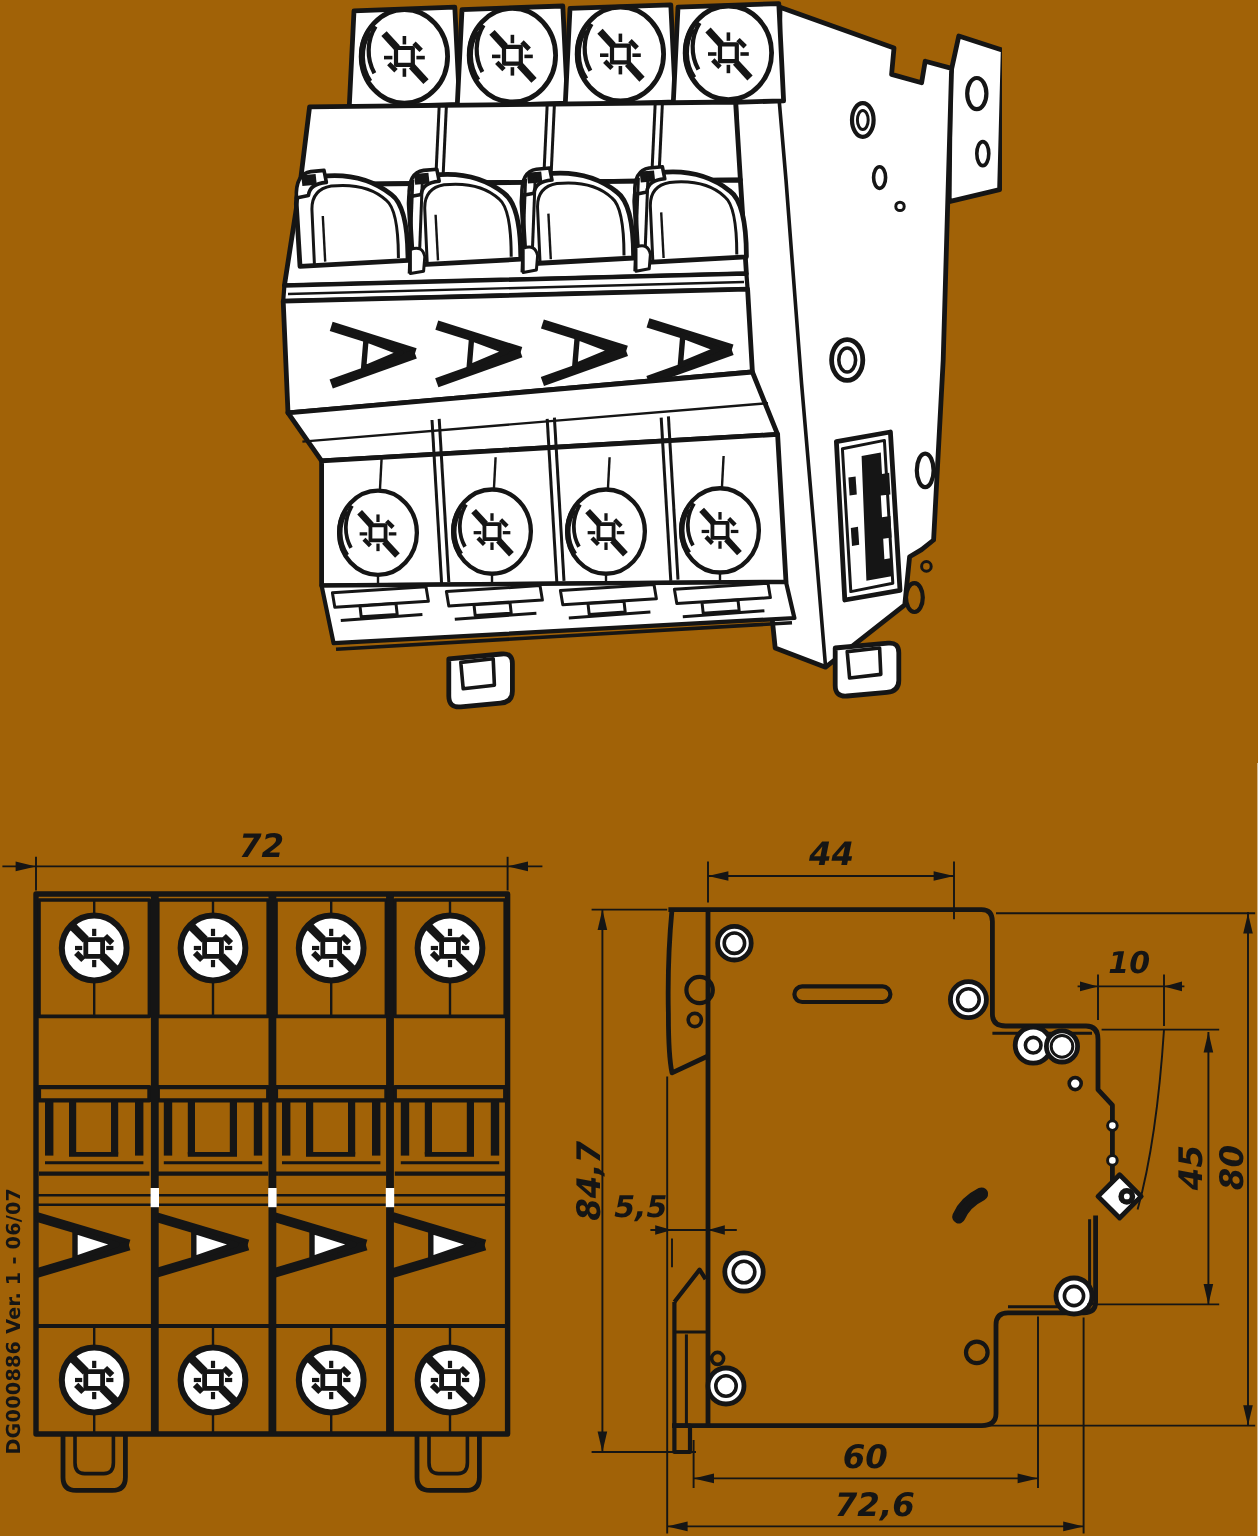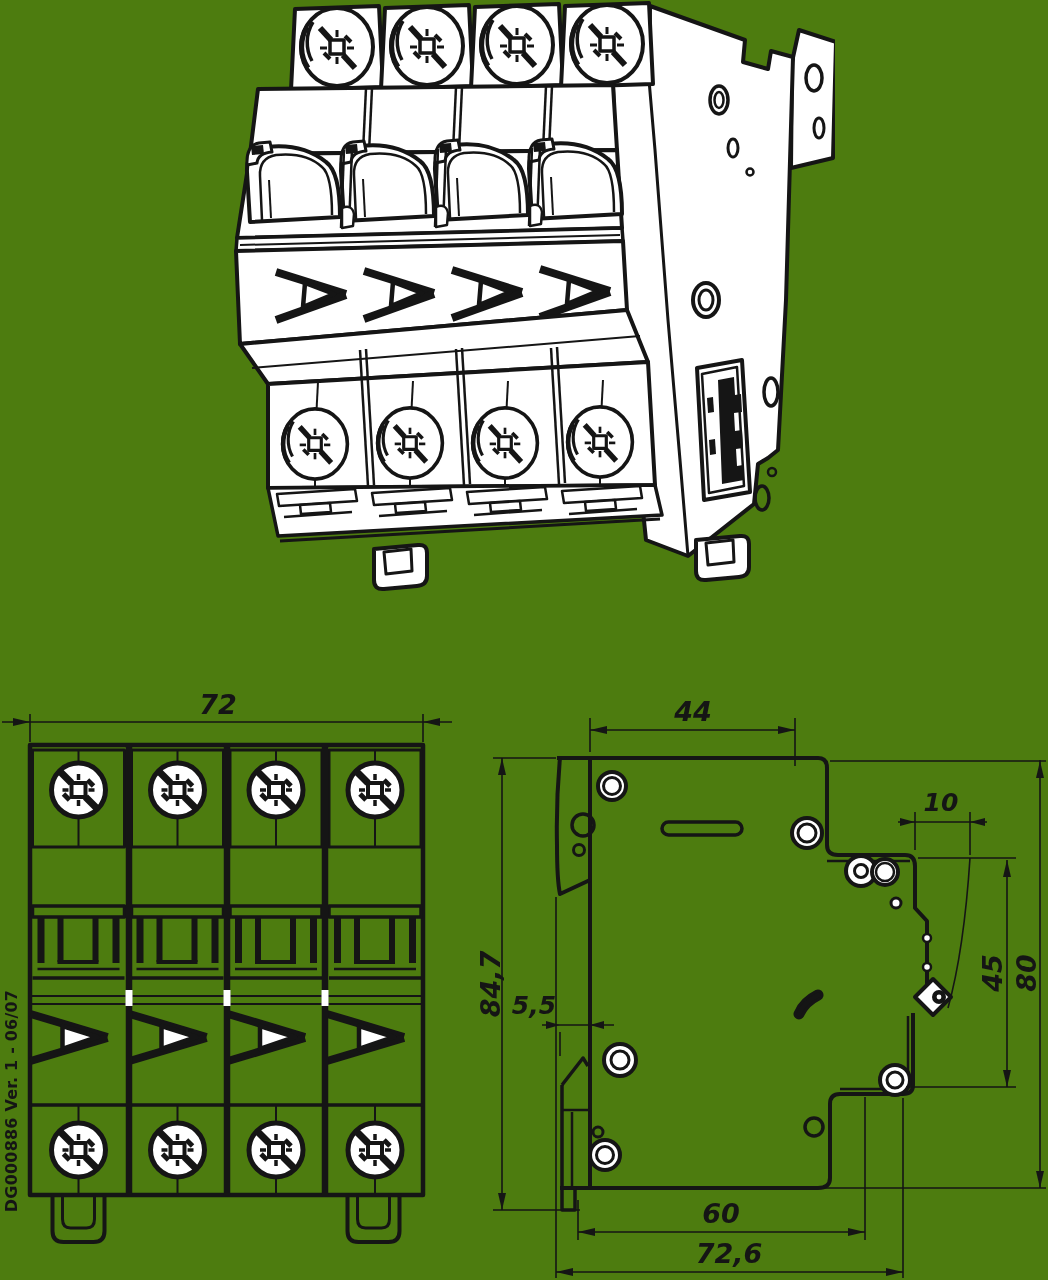--- a/index.html
+++ b/index.html
@@ -1,16 +1,16 @@
 <!DOCTYPE html>
 <html><head>
 <meta charset="utf-8">
 <style>
   html,body{margin:0;padding:0;background:#fff;}
-  .canvas{position:relative;width:1048px;height:1280px;background:#4d7c0f;overflow:hidden;
+  .canvas{position:relative;width:1048px;height:1280px;background:#a16207;overflow:hidden;
           font-family:"DejaVu Sans",sans-serif;}
   .view{position:absolute;}
   svg{shape-rendering:geometricPrecision;}
   svg .ln, svg path, svg line, svg rect, svg circle, svg ellipse, svg polygon{
     stroke:#151515;fill:none;stroke-linejoin:round;}
   .thn{stroke-width:1.6}.o2{stroke-width:2}.o25{stroke-width:2.5}.o3{stroke-width:3}
   .o35{stroke-width:3.5}.o4{stroke-width:4}.o45{stroke-width:4.5}.o5{stroke-width:5}
   .o6{stroke-width:6}.o7{stroke-width:7}.o8{stroke-width:8}.sep{stroke-width:6.5}
   .arw{fill:#151515;stroke:none;}
   .blk{fill:#151515;stroke:none;}

